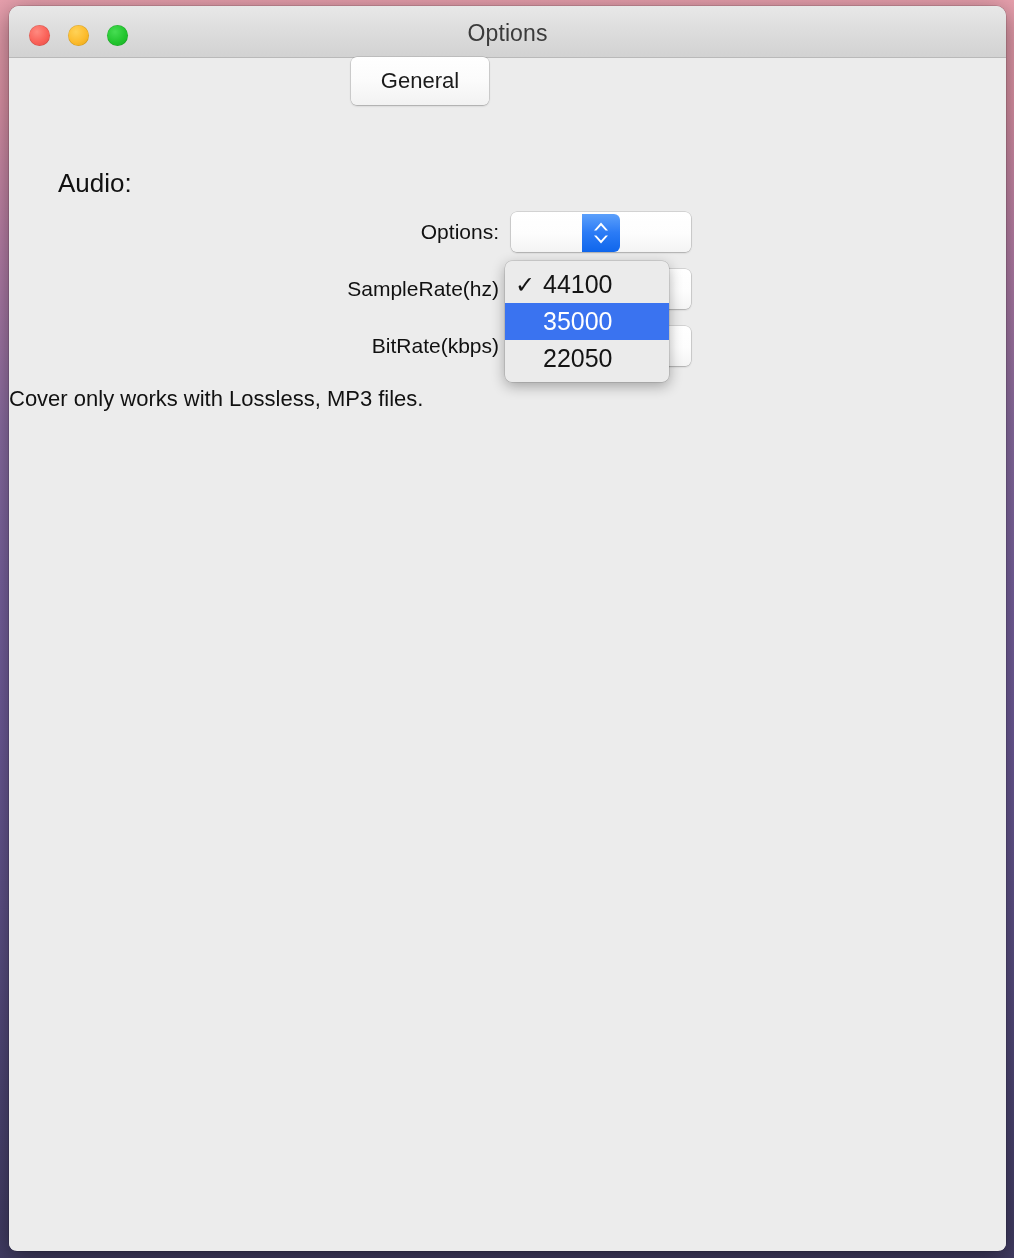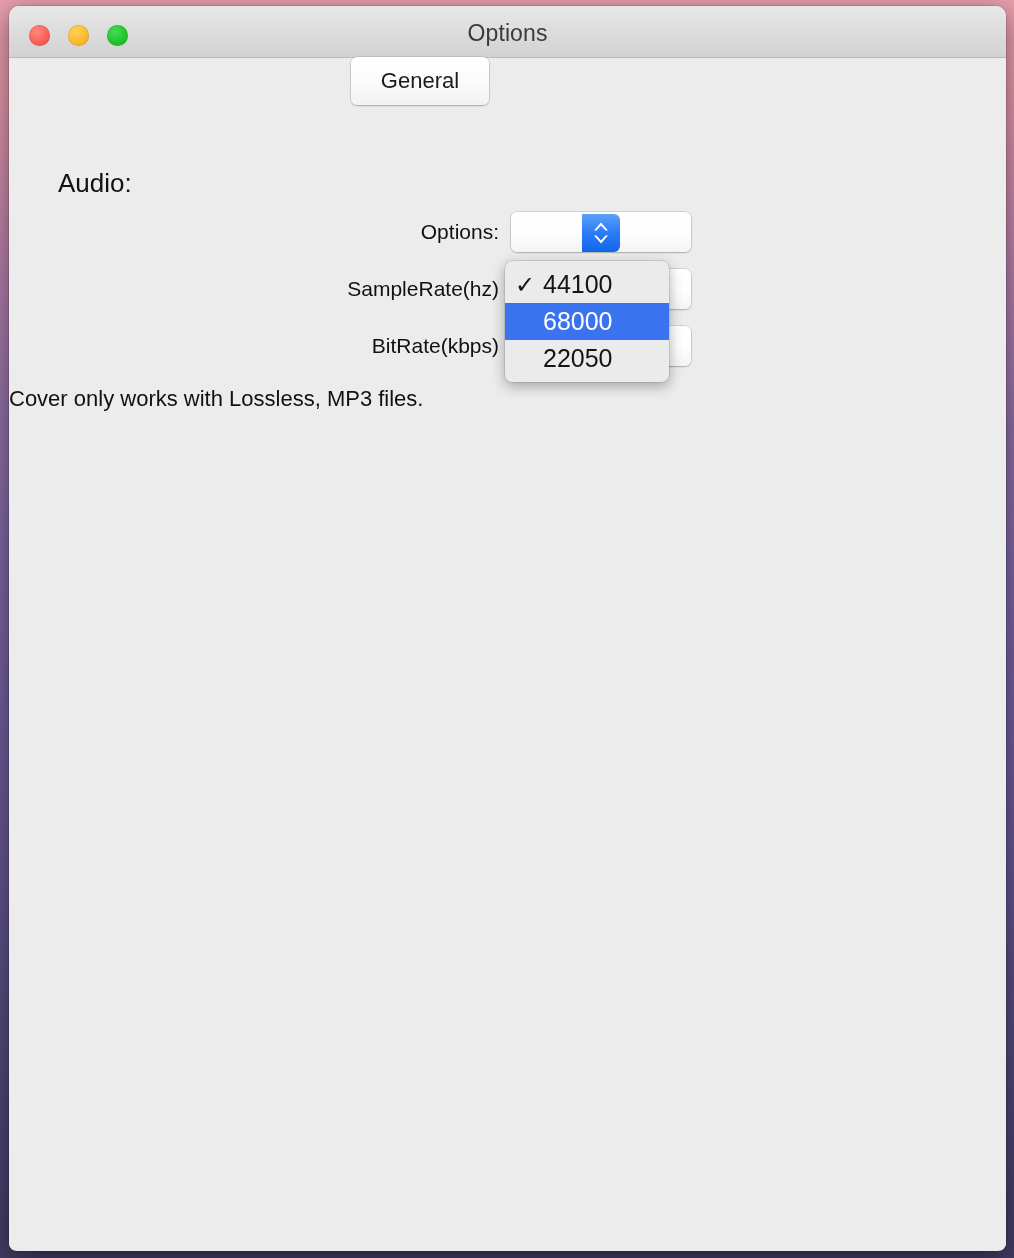--- a/index.html
+++ b/index.html
@@ -322,21 +322,21 @@
         </div>
       </div>
 
       <div id="popup-menu">
         <div class="menu-item">
           <span class="check">✓</span>
           <span class="menu-label">44100</span>
         </div>
         <div class="menu-item selected">
           <span class="check"></span>
-          <span class="menu-label">68000</span>
+          <span class="menu-label">35000</span>
         </div>
         <div class="menu-item">
           <span class="check"></span>
           <span class="menu-label">22050</span>
         </div>
       </div>
 
       <div id="note">Cover only works with Lossless, MP3 files.</div>
 
     </div>

